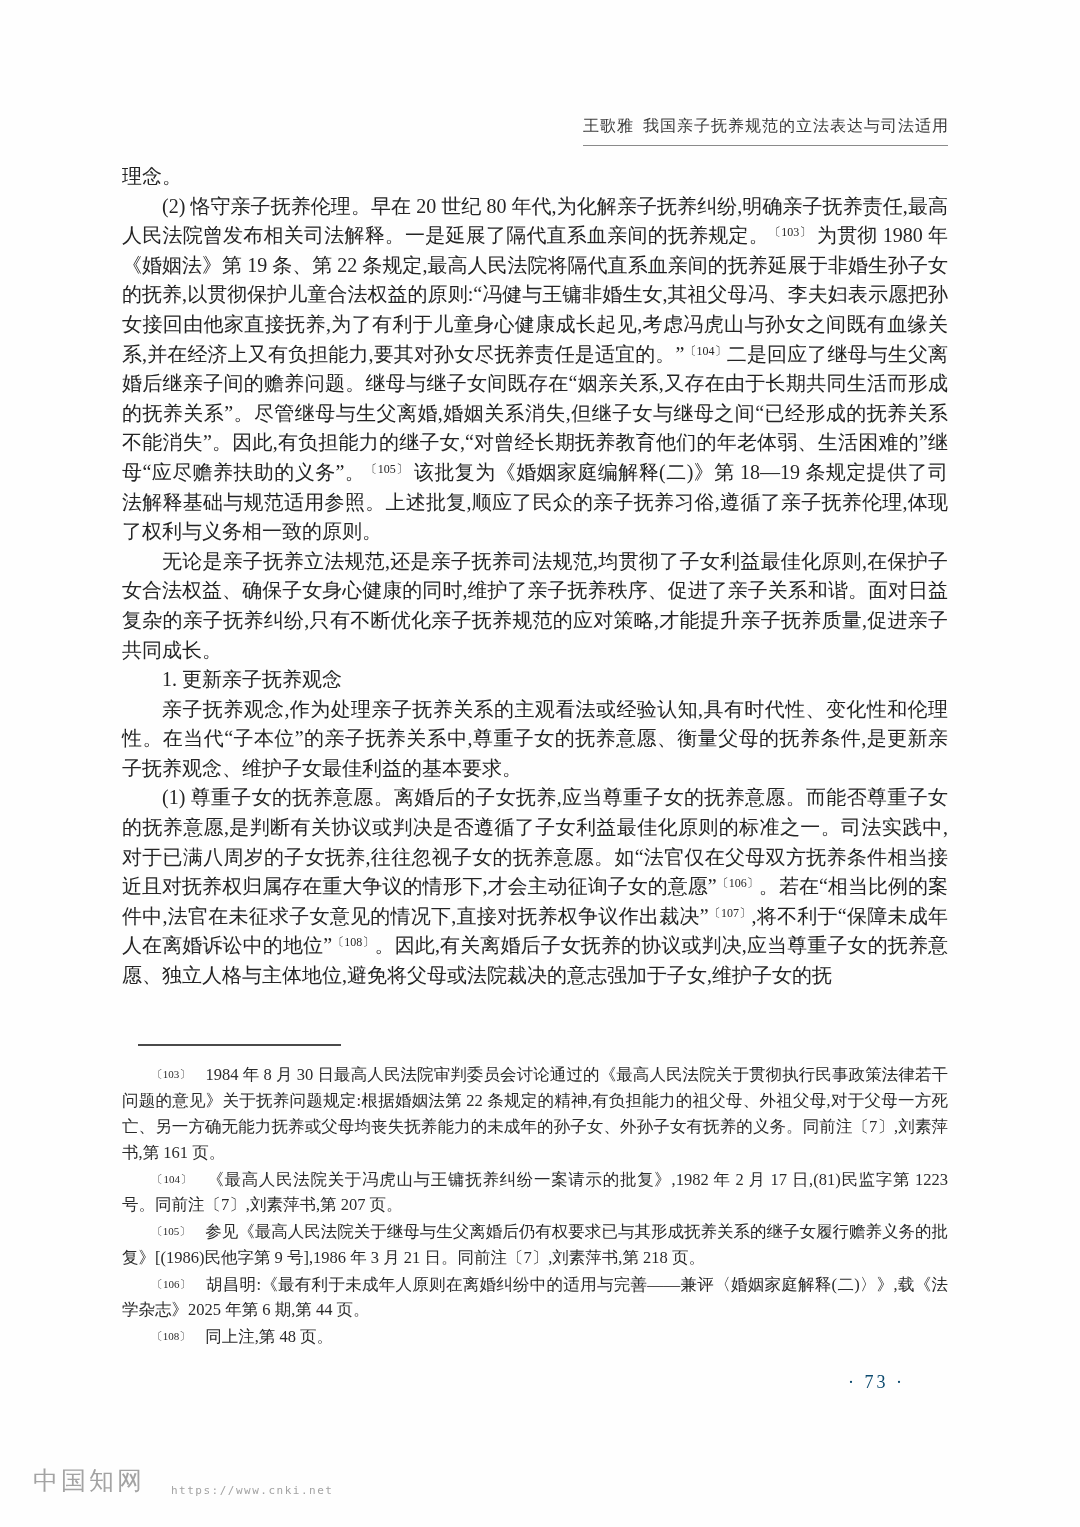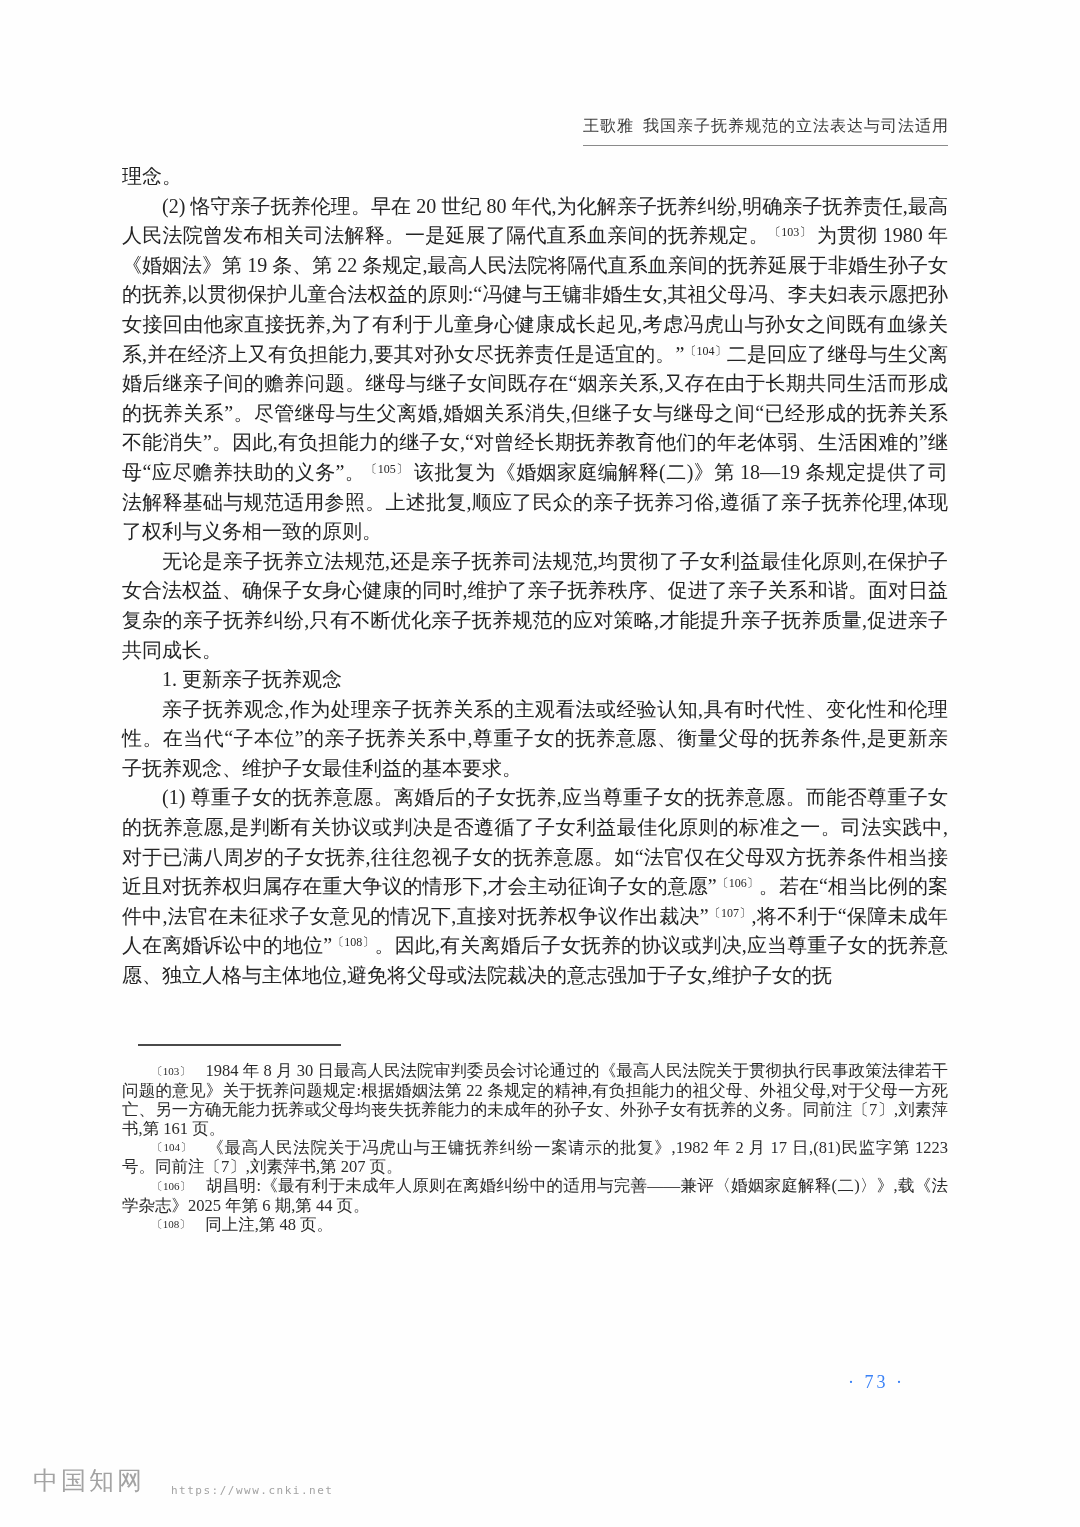--- a/index.html
+++ b/index.html
@@ -54,39 +54,39 @@
     left: 138px;
     width: 203px;
     border-top: 2px solid #4a4a4a;
   }
   .footnotes {
     position: absolute;
     top: 1061px;
     left: 122px;
     width: 826px;
     font-size: 16.5px;
-    line-height: 19px;
+    line-height: 26px;
     text-align: justify;
     color: #2a2a2a;
   }
   .footnote { margin: 0; text-indent: 1.8em; }
   .fn-marker {
     font-size: 11px;
     vertical-align: 1.5px;
     margin-right: 15px;
     letter-spacing: 0;
   }
   
   .page-number {
     position: absolute;
     top: 1372px;
     left: 848px;
     font-size: 18px;
     letter-spacing: 3px;
-    color: #3b82f6;
+    color: #0c4a6e;
     white-space: nowrap;
   }
   
   .watermark {
     position: absolute;
     left: 33px;
     top: 1464px;
     display: flex;
     align-items: flex-end;
     gap: 26px;
@@ -117,20 +117,21 @@
       <p class="para">亲子抚养观念,作为处理亲子抚养关系的主观看法或经验认知,具有时代性、变化性和伦理性。在当代“子本位”的亲子抚养关系中,尊重子女的抚养意愿、衡量父母的抚养条件,是更新亲子抚养观念、维护子女最佳利益的基本要求。</p>
       <p class="para">(1) 尊重子女的抚养意愿。离婚后的子女抚养,应当尊重子女的抚养意愿。而能否尊重子女的抚养意愿,是判断有关协议或判决是否遵循了子女利益最佳化原则的标准之一。司法实践中,对于已满八周岁的子女抚养,往往忽视子女的抚养意愿。如“法官仅在父母双方抚养条件相当接近且对抚养权归属存在重大争议的情形下,才会主动征询子女的意愿”<sup class="ref">〔106〕</sup>。若在“相当比例的案件中,法官在未征求子女意见的情况下,直接对抚养权争议作出裁决”<sup class="ref">〔107〕</sup>,将不利于“保障未成年人在离婚诉讼中的地位”<sup class="ref">〔108〕</sup>。因此,有关离婚后子女抚养的协议或判决,应当尊重子女的抚养意愿、独立人格与主体地位,避免将父母或法院裁决的意志强加于子女,维护子女的抚</p>
     </main>
 
   <div class="fn-sep"></div>
 
   <section class="footnotes">
 
   <p class="footnote"><span class="fn-marker">〔103〕</span>1984 年 8 月 30 日最高人民法院审判委员会讨论通过的《最高人民法院关于贯彻执行民事政策法律若干问题的意见》关于抚养问题规定:根据婚姻法第 22 条规定的精神,有负担能力的祖父母、外祖父母,对于父母一方死亡、另一方确无能力抚养或父母均丧失抚养能力的未成年的孙子女、外孙子女有抚养的义务。同前注〔7〕,刘素萍书,第 161 页。</p>
       <p class="footnote"><span class="fn-marker">〔104〕</span>《最高人民法院关于冯虎山与王镛抚养纠纷一案请示的批复》,1982 年 2 月 17 日,(81)民监字第 1223 号。同前注〔7〕,刘素萍书,第 207 页。</p>
+      <p class="footnote"><span class="fn-marker">〔105〕</span>参见《最高人民法院关于继母与生父离婚后仍有权要求已与其形成抚养关系的继子女履行赡养义务的批复》[(1986)民他字第 9 号],1986 年 3 月 21 日。同前注〔7〕,刘素萍书,第 218 页。</p>
       <p class="footnote"><span class="fn-marker">〔106〕</span>胡昌明:《最有利于未成年人原则在离婚纠纷中的适用与完善——兼评〈婚姻家庭解释(二)〉》,载《法学杂志》2025 年第 6 期,第 44 页。</p>
       <p class="footnote"><span class="fn-marker">〔108〕</span>同上注,第 48 页。</p>
     </section>
 
   <div class="page-number">· 73 ·</div>
 
   <footer class="watermark">
     <span class="site">中国知网</span>
     <span class="url">https://www.cnki.net</span>
   </footer>

